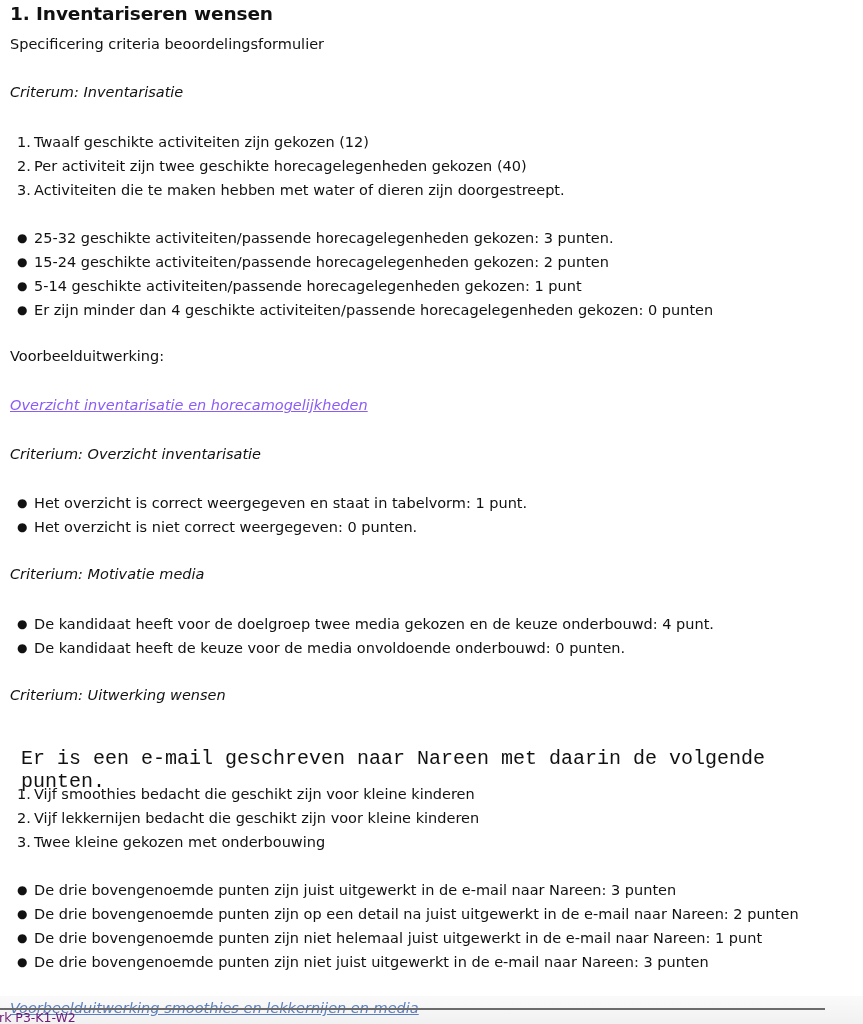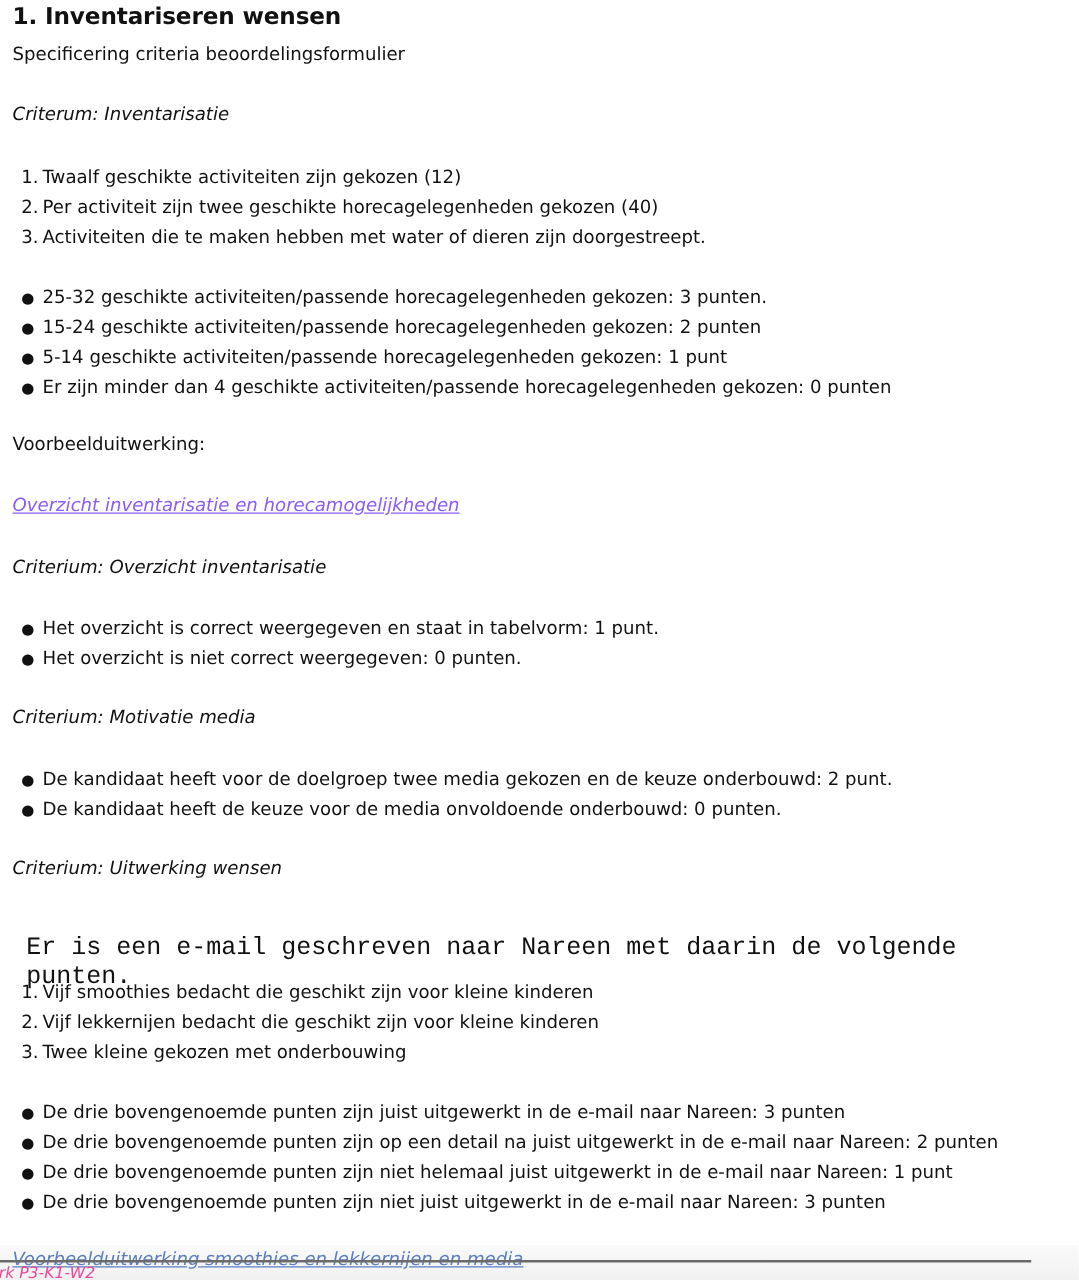--- a/index.html
+++ b/index.html
@@ -54,21 +54,21 @@
     position: absolute; left: 10px; top: 1000px; margin: 0;
     font-size: 14.5px; font-style: italic; color: #5b7fbf; text-decoration: underline;
     cursor: pointer; white-space: nowrap;
   }
   .footer-rule {
     position: absolute; left: 0; top: 1008px; width: 825px; height: 1.5px;
     background: #6b6b6b;
   }
   .footer-code {
     position: absolute; left: -1px; top: 1010px; margin: 0;
-    font-size: 12.5px; color: #ec4899; white-space: nowrap; font-style: italic;
+    font-size: 12.5px; color: #701a75; white-space: nowrap;
   }
 </style>
 </head>
 <body>
 
 <div class="page">
 
   <h1>1. Inventariseren wensen</h1>
   <p class="subtitle">Specificering criteria beoordelingsformulier</p>
 
@@ -94,21 +94,21 @@
   <p class="crit" style="top:446px">Criterium: Overzicht inventarisatie</p>
 
   <ul class="list ul" style="top:491px">
     <li><span class="bullet">●</span><span>Het overzicht is correct weergegeven en staat in tabelvorm: 1 punt.</span></li>
     <li><span class="bullet">●</span><span>Het overzicht is niet correct weergegeven: 0 punten.</span></li>
   </ul>
 
   <p class="crit" style="top:566px">Criterium: Motivatie media</p>
 
   <ul class="list ul" style="top:612px">
-    <li><span class="bullet">●</span><span>De kandidaat heeft voor de doelgroep twee media gekozen en de keuze onderbouwd: 2 punt.</span></li>
+    <li><span class="bullet">●</span><span>De kandidaat heeft voor de doelgroep twee media gekozen en de keuze onderbouwd: 4 punt.</span></li>
     <li><span class="bullet">●</span><span>De kandidaat heeft de keuze voor de media onvoldoende onderbouwd: 0 punten.</span></li>
   </ul>
 
   <p class="crit" style="top:687px">Criterium: Uitwerking wensen</p>
 
   <p class="para" style="top:736px">Er is een e-mail geschreven naar Nareen met daarin de volgende punten.</p>
 
   <ol class="list ol" style="top:782px">
     <li><span class="num">1.</span><span>Vijf smoothies bedacht die geschikt zijn voor kleine kinderen</span></li>
     <li><span class="num">2.</span><span>Vijf lekkernijen bedacht die geschikt zijn voor kleine kinderen</span></li>

